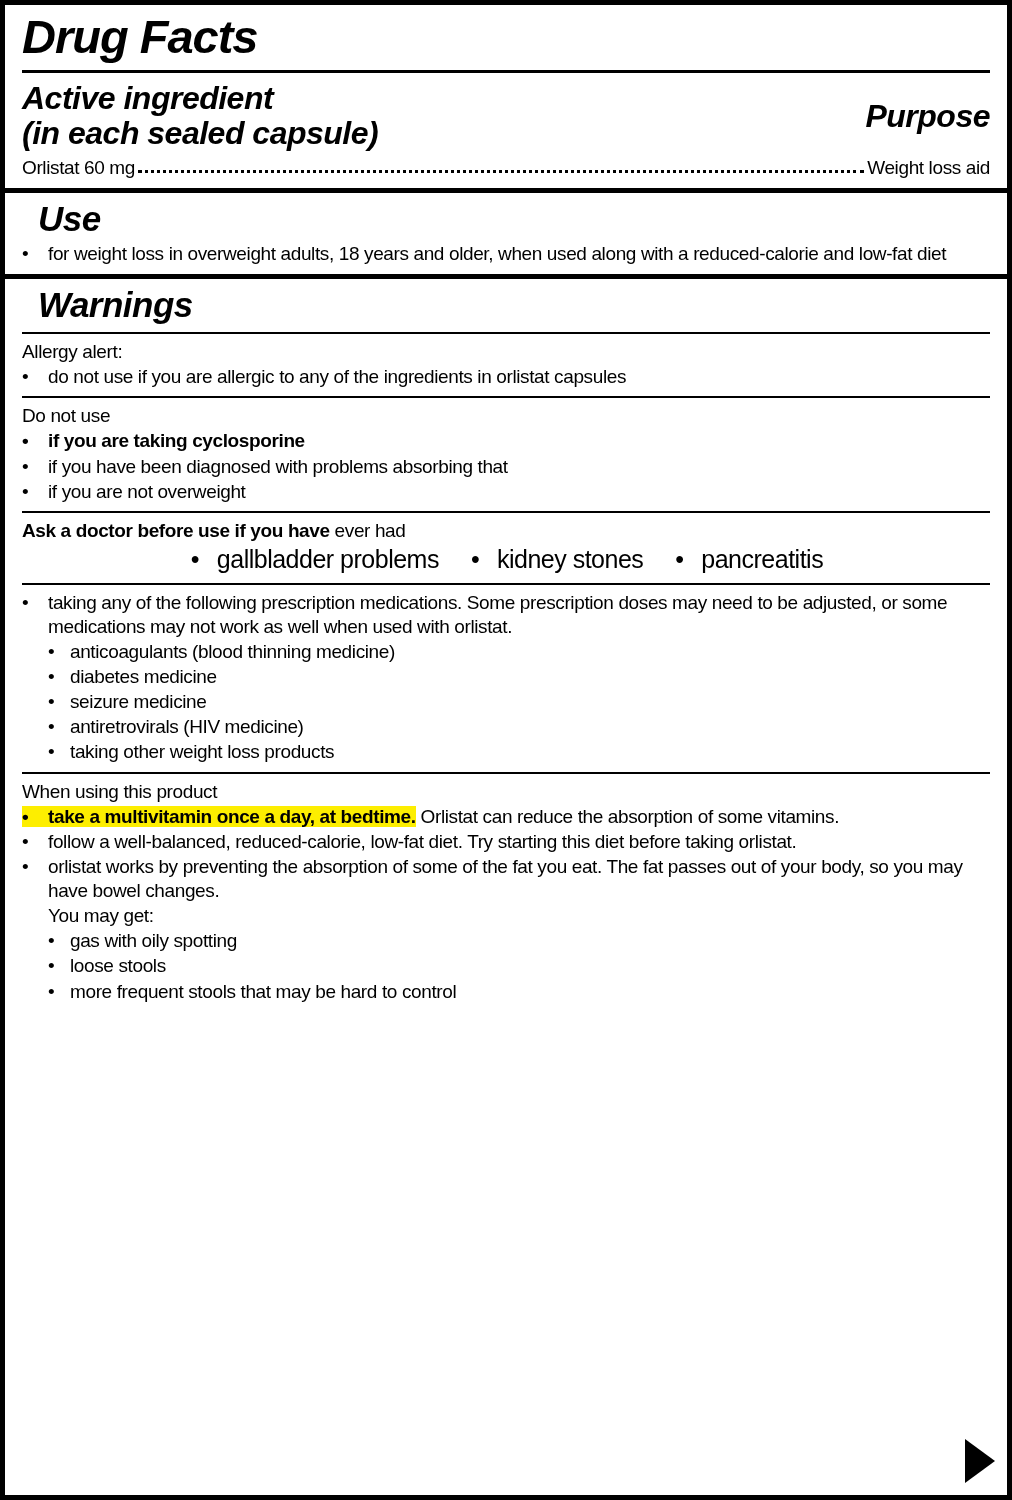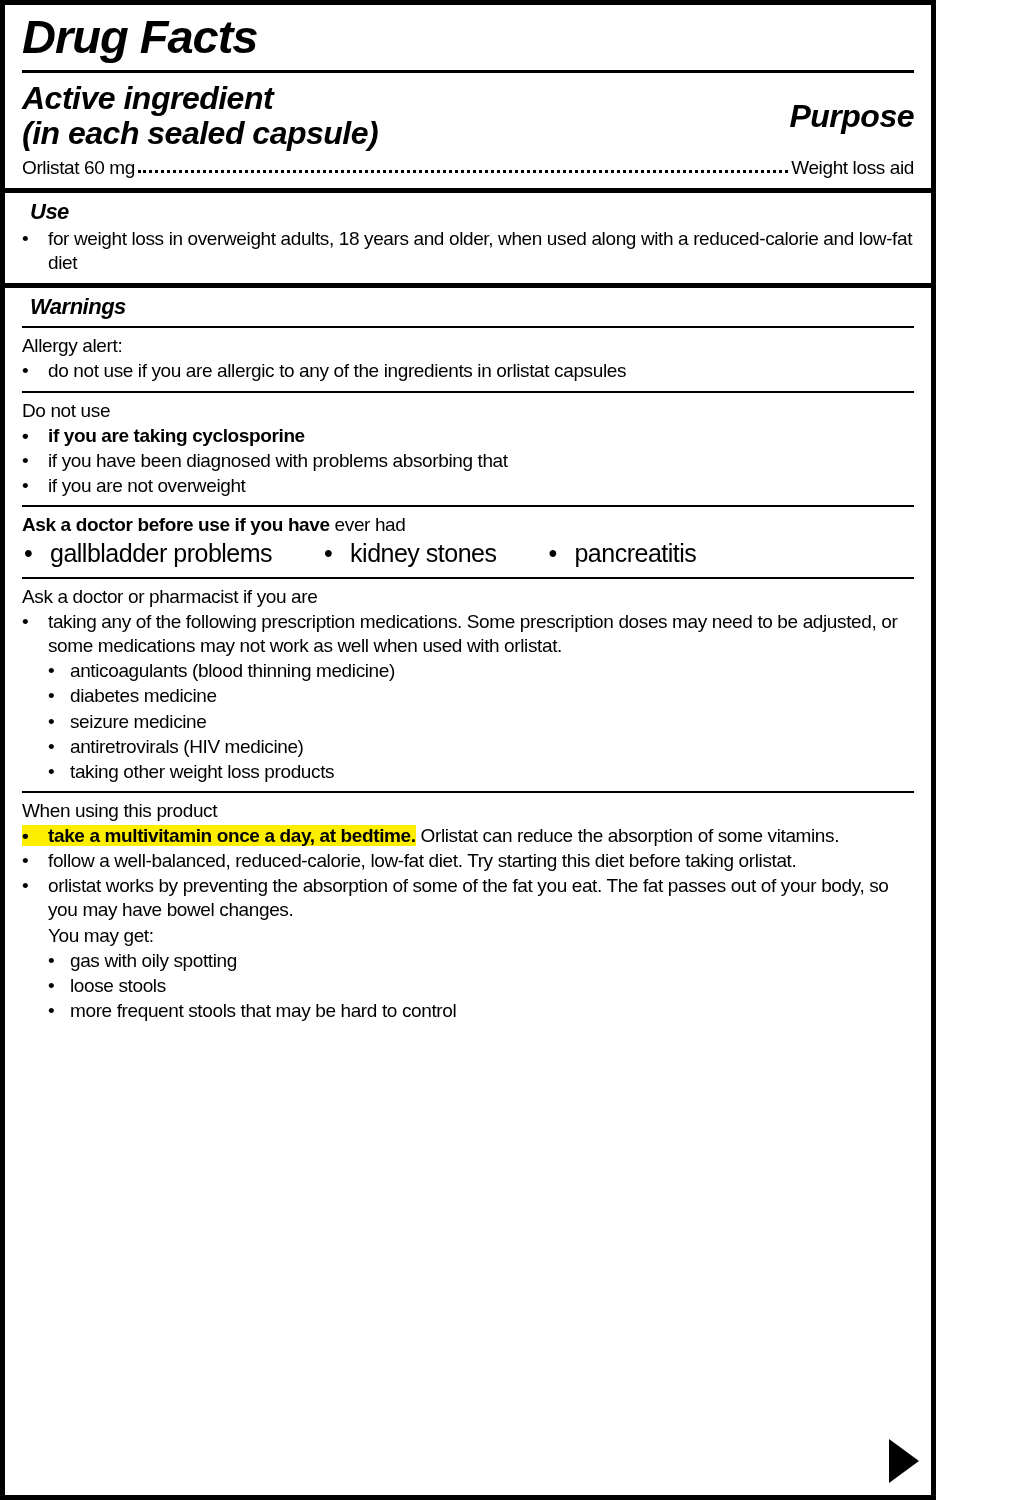--- a/index.html
+++ b/index.html
@@ -4,57 +4,57 @@
 <style>
   * { margin: 0; padding: 0; box-sizing: border-box; }
   html, body { background: #fff; }
   body {
     width: 1012px; height: 1500px;
     font-family: "Liberation Sans", sans-serif;
     color: #000;
     overflow: hidden;
   }
   .label {
-    width: 936px; height: 1500px;
+    width: 1012px; height: 1500px;
     border: 5px solid #000;
     background: #fff;
     padding: 6px 17px 10px 17px;
     position: relative;
     overflow: hidden;
   }
   
   .title {
     font-size: 47px; font-weight: bold; font-style: italic;
     letter-spacing: -1px; line-height: 1.12;
   }
   .sec-head {
-    font-size: 22px; font-weight: bold; font-style: italic;
+    font-size: 35px; font-weight: bold; font-style: italic;
     letter-spacing: -0.5px; line-height: 1.15;
-    margin: 3px 0 2px 8px;
+    margin: 3px 0 2px 16px;
   }
   .ai-head { font-size: 32px; font-weight: bold; font-style: italic; letter-spacing: -0.5px; line-height: 1.12; }
   .body-txt, .bullet-item, .subhead, .dotline { font-size: 19px; letter-spacing: -0.02em; line-height: 1.27; }
   .b { font-weight: bold; }
   .hl { background: var(--highlight, #fdee00); }
   
   .rule-mid   { border: none; border-top: 3px solid #000; margin: 6px 0 8px 0; }
   .rule-thick { border: none; border-top: 5px solid #000; margin: 8px -17px 6px -17px; }
   .rule-thin  { border: none; border-top: 2px solid #000; margin: 7px 0 6px 0; }
   
   .ai-row { display: flex; justify-content: space-between; align-items: center; margin-top: 4px; }
   .dotline { display: flex; align-items: flex-end; margin: 4px 0 2px 0; }
   .leader { flex: 1 1 auto; border-bottom: 3px dotted #000; margin: 0 3px 7px 3px; min-width: 30px; }
   
   .bullet-item { padding-left: 26px; text-indent: -26px; margin: 1px 0; }
   .blt { display: inline-block; width: 26px; text-indent: 0; }
   .bullet-item .btxt { text-indent: 0; }
   .sub-indent { padding-left: 26px; }
   .sub-indent .bullet-item { padding-left: 22px; text-indent: -22px; }
   .sub-indent .blt { width: 22px; }
-  .inline-bullets { display: flex; gap: 52px; padding-left: 2px; font-size: 25px; letter-spacing: -0.02em; line-height: 1.27; margin: 1px 0; }
+  .inline-bullets { display: flex; gap: 32px; padding-left: 2px; font-size: 25px; letter-spacing: -0.02em; line-height: 1.27; margin: 1px 16px; justify-content: center; }
   .subhead { font-weight: normal; margin-top: 1px; }
   .subhead .lead { font-weight: bold; }
   
   .cont-arrow {
     position: absolute; right: 12px; bottom: 12px;
     width: 0; height: 0;
     border-top: 22px solid transparent;
     border-bottom: 22px solid transparent;
     border-left: 30px solid #000;
   }
@@ -125,21 +125,20 @@
     <div class="inline-bullets">
       <span><span class="blt">•</span><span>gallbladder problems</span></span>
       <span><span class="blt">•</span><span>kidney stones</span></span>
       <span><span class="blt">•</span><span>pancreatitis</span></span>
     </div>
   </div>
 
   <hr class="rule-thin">
 
   <div>
-    <div class="subhead b">Ask a doctor or pharmacist if you are</div>
     <div class="bullet-item">
       <span class="blt">•</span><span class="btxt">taking any of the following prescription medications. Some prescription doses may need to be adjusted, or some medications may not work as well when used with orlistat.</span>
     </div>
     <div class="sub-indent">
       <div class="bullet-item"><span class="blt">•</span><span class="btxt">anticoagulants (blood thinning medicine)</span></div>
       <div class="bullet-item"><span class="blt">•</span><span class="btxt">diabetes medicine</span></div>
       <div class="bullet-item"><span class="blt">•</span><span class="btxt">seizure medicine</span></div>
       <div class="bullet-item"><span class="blt">•</span><span class="btxt">antiretrovirals (HIV medicine)</span></div>
       <div class="bullet-item"><span class="blt">•</span><span class="btxt">taking other weight loss products</span></div>
     </div>

